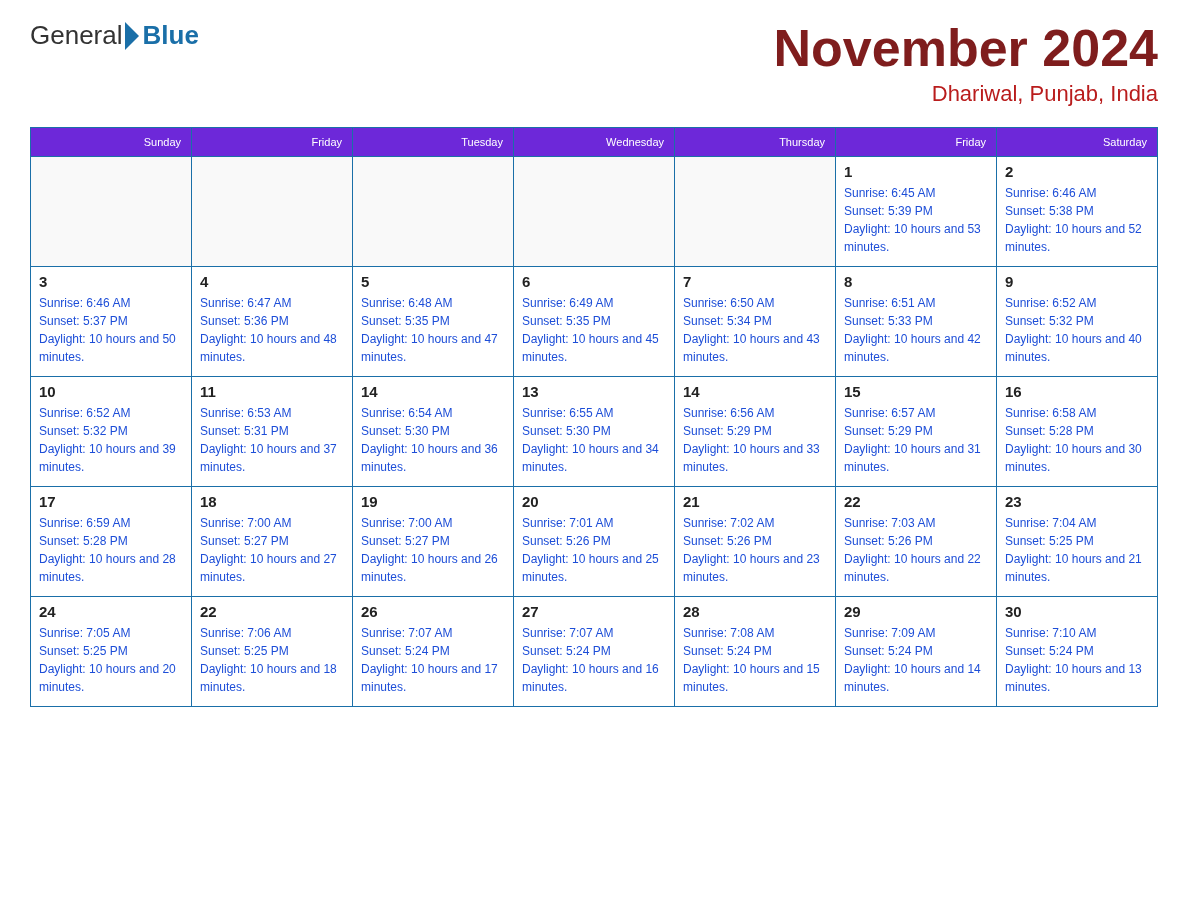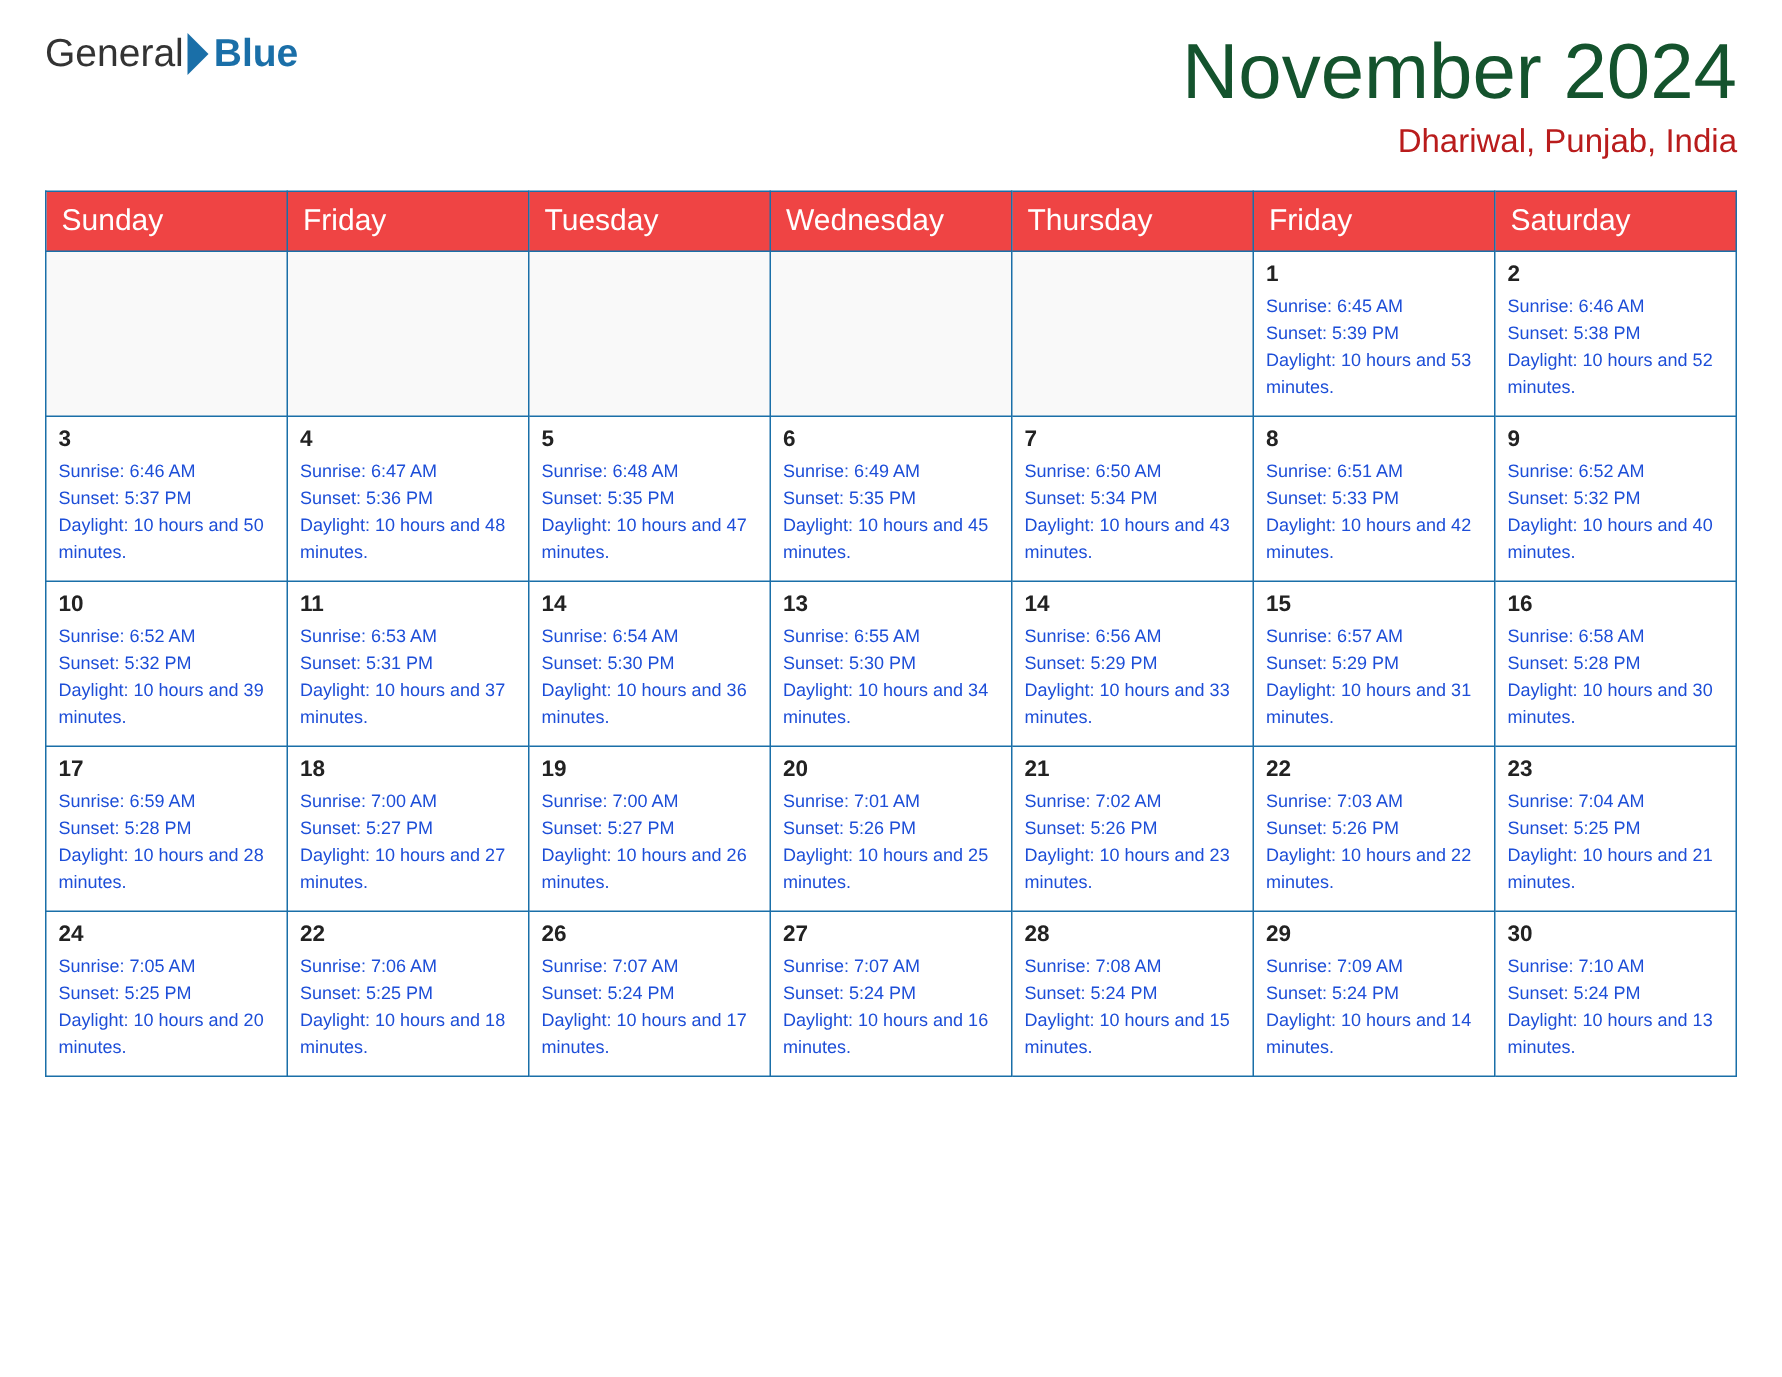--- a/index.html
+++ b/index.html
@@ -46,41 +46,41 @@
       font-size: 26px;
       font-weight: bold;
       color: #1a6fa8;
       margin-left: 4px;
     }
     .title-section {
       text-align: right;
     }
     .month-title {
       font-size: 52px;
-      font-weight: normal;
-      color: #14532d;
+      font-weight: bold;
+      color: #7f1d1d;
       line-height: 1.1;
     }
     .location {
       font-size: 22px;
       color: #b91c1c;
       margin-top: 4px;
     }
     .calendar {
       width: 100%;
       border-collapse: collapse;
       border: 1px solid #1a6fa8;
     }
     .calendar th {
-      background-color: #ef4444;
+      background-color: #6d28d9;
       color: #fff;
-      font-size: 20px;
+      font-size: 11px;
       font-weight: normal;
       padding: 8px 10px;
-      text-align: left;
+      text-align: right;
       border: 1px solid #1a6fa8;
     }
     .calendar td {
       border: 1px solid #1a6fa8;
       vertical-align: top;
       padding: 6px 8px;
       width: calc(100% / 7);
       min-height: 110px;
       height: 110px;
       background: #fff;

